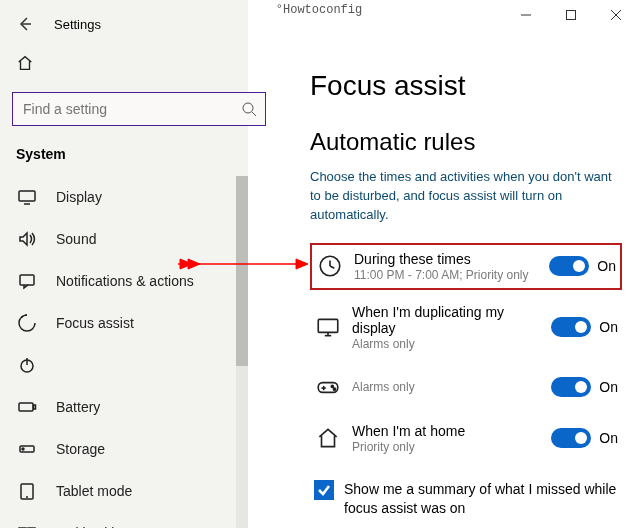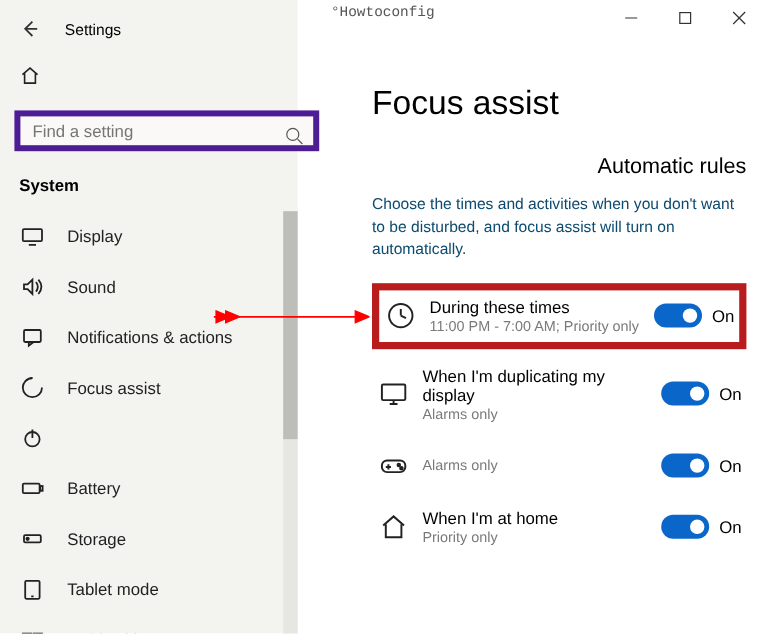--- a/index.html
+++ b/index.html
@@ -82,21 +82,21 @@
     display: flex;
     align-items: center;
     padding: 0 16px;
   }
   .search-row {
     padding: 6px 12px 10px 12px;
   }
   .search-box {
     width: 254px;
     height: 34px;
-    border: 5px solid #4c1d95;
+    border: 1px solid #4c1d95;
     background: #faf9f8;
     display: flex;
     align-items: center;
     padding: 0 8px;
     position: relative;
   }
   .search-box input {
     border: none;
     background: transparent;
     outline: none;
@@ -175,41 +175,40 @@
     width: 348px;
     height: 498px;
     padding: 30px 16px 0 20px;
   }
   .page-title {
     font-size: 28px;
     font-weight: 300;
     margin: 10px 0 26px 0;
   }
   .section-title {
-    font-size: 18px;
+    font-size: 24px;
     font-weight: 400;
     margin: 0 0 12px 0;
-    text-align: right;
   }
   .section-desc {
     font-size: 13px;
     color: #0c4a6e;
     line-height: 1.45;
     margin: 0 0 18px 0;
   }
 
   .rule {
     display: flex;
     align-items: center;
     padding: 8px 4px;
     margin-bottom: 6px;
     position: relative;
   }
   .rule.highlighted {
-    border: 6px solid #b91c1c;
+    border: 2px solid #b91c1c;
     padding: 6px 4px;
     margin-bottom: 6px;
   }
   .rule .ricon {
     width: 28px; height: 28px;
     margin-right: 10px;
     display: flex;
     align-items: center;
     justify-content: center;
   }
@@ -509,20 +508,28 @@
         <div class="rsub">Priority only</div>
       </div>
       <div class="toggle">
         <div class="switch">
             <div class="knob"></div>
           </div>
         <span class="tlabel">On</span>
       </div>
     </div>
 
+    <div class="summary-row">
+      <div class="checkbox">
+        <svg width="14" height="14" viewBox="0 0 14 14">
+            <path d="M2 7 L6 11 L12 3"></path>
+          </svg>
+      </div>
+      <div class="summary-text">Show me a summary of what I missed while focus assist was on</div>
+    </div>
 
   </div>
 
   <div class="arrow-annot">
     <svg width="130" height="20" viewBox="0 0 130 20">
       <line x1="0" y1="10" x2="118" y2="10" stroke="red" stroke-width="1.5"></line>
       <polygon points="118,5 130,10 118,15" fill="red" stroke="red"></polygon>
       <polygon points="2,5 14,10 2,15" fill="none" stroke="red" stroke-width="1"></polygon>
       <polygon points="10,5 22,10 10,15" fill="none" stroke="red" stroke-width="1"></polygon>
     </svg>

